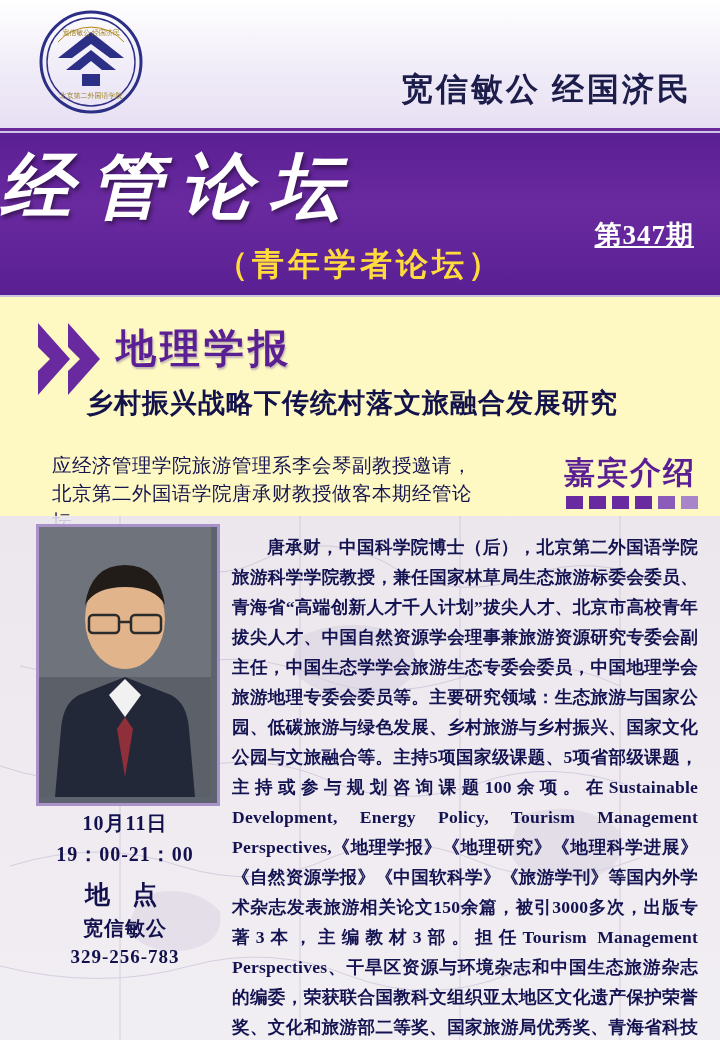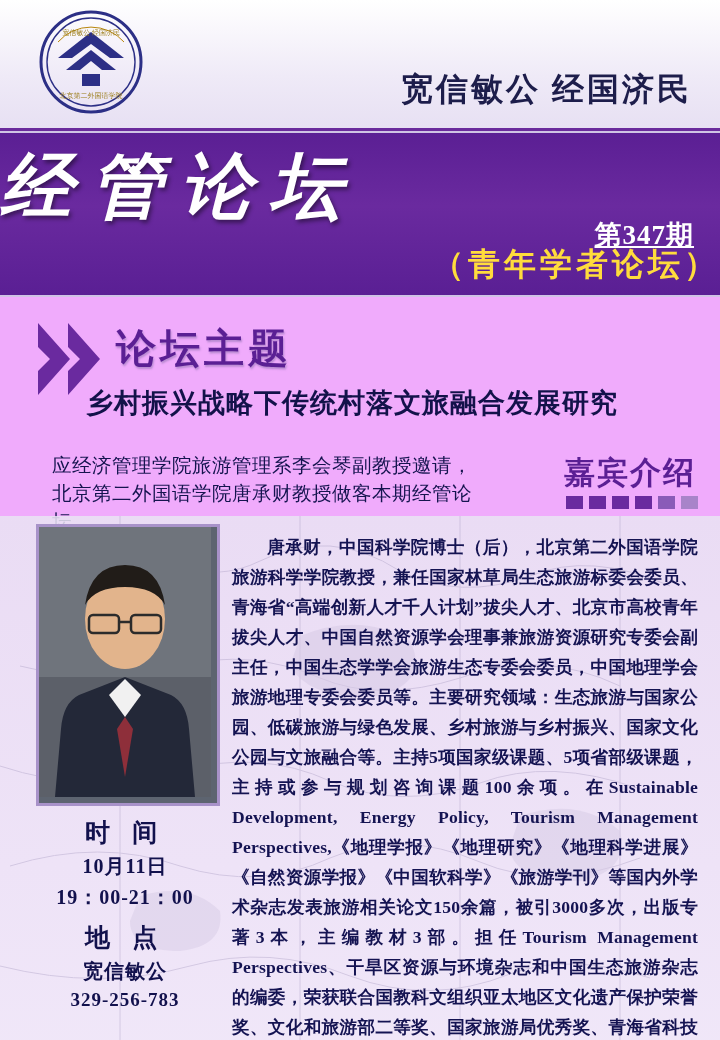--- a/index.html
+++ b/index.html
@@ -10,21 +10,21 @@
     width: 720px;
     height: 1040px;
     font-family: "Liberation Serif", serif;
     background: #ffffff;
     overflow: hidden;
   }
   .poster {
     position: relative;
     width: 720px;
     height: 1040px;
-    background: #f0abfc;
+    background: #fef9c3;
     overflow: hidden;
   }
 
   
   .header {
     position: relative;
     height: 128px;
     background: linear-gradient(180deg, #ffffff 0%, #efeaf7 60%, #e7e0f3 100%);
     border-bottom: 3px solid #6a2a9c;
   }
@@ -68,21 +68,21 @@
     letter-spacing: 18px;
     text-shadow: 2px 3px 4px rgba(0,0,0,.45);
     font-style: italic;
     font-family: "Liberation Serif", serif;
   }
   .banner-sub {
     position: absolute;
     left: 0;
     right: 0;
     bottom: 8px;
-    text-align: right;
+    text-align: center;
     color: #ffdc3c;
     font-size: 32px;
     font-weight: bold;
     letter-spacing: 4px;
   }
   .banner-issue {
     position: absolute;
     right: 26px;
     bottom: 42px;
     color: #ffffff;
@@ -256,21 +256,21 @@
     <div class="banner-issue">第347期</div>
   </div>
 
   <div class="theme-block">
     <div class="chevrons">
       <svg width="72" height="96" viewBox="0 0 72 96">
         <path d="M2 4 L34 40 L2 76 L2 52 L14 40 L2 28 Z" fill="#6a2a9f"></path>
         <path d="M32 4 L64 40 L32 76 L32 52 L44 40 L32 28 Z" fill="#6a2a9f"></path>
       </svg>
     </div>
-    <div class="theme-label">论坛主题</div>
+    <div class="theme-label">地理学报</div>
     <div class="theme-text">乡村振兴战略下传统村落文旅融合发展研究</div>
   </div>
 
   <div class="invite">
     <div>应经济管理学院旅游管理系李会琴副教授邀请，</div>
     <div>北京第二外国语学院唐承财教授做客本期经管论坛。</div>
   </div>
   <div class="guest-heading">嘉宾介绍</div>
   <div class="dots">
     <i></i>
@@ -309,21 +309,20 @@
           <ellipse cx="86" cy="92" rx="40" ry="50" fill="#e2b48c"></ellipse>
           <path d="M46 78 q6 -40 40 -40 q34 0 40 40 q-10 -18 -40 -18 q-30 0 -40 18 z" fill="#211c18"></path>
           <rect x="50" y="88" width="30" height="18" rx="4" fill="none" stroke="#2b2b2b" stroke-width="2.5"></rect>
           <rect x="92" y="88" width="30" height="18" rx="4" fill="none" stroke="#2b2b2b" stroke-width="2.5"></rect>
           <line x1="80" y1="95" x2="92" y2="95" stroke="#2b2b2b" stroke-width="2.5"></line>
           <path d="M86 150 l-46 18 q-16 8 -18 34 l-6 68 h140 l-6 -68 q-2 -26 -18 -34 z" fill="#232838"></path>
           <path d="M86 152 l-16 16 l16 22 l16 -22 z" fill="#f1f1f1"></path>
           <path d="M86 190 l-8 12 l8 48 l8 -48 z" fill="#8e2f3a"></path>
         </svg>
       </div>
-      <div class="lbl">时 间</div>
       <div class="val">10月11日</div>
       <div class="val">19：00-21：00</div>
       <div class="lbl">地 点</div>
       <div class="val">宽信敏公</div>
       <div class="val small">329-256-783</div>
     </div>
 
     <div class="right-col">
       <div class="indent">唐承财，中国科学院博士（后），北京第二外国语学院旅游科学学院教授，兼任国家林草局生态旅游标委会委员、青海省“高端创新人才千人计划”拔尖人才、北京市高校青年拔尖人才、中国自然资源学会理事兼旅游资源研究专委会副主任，中国生态学学会旅游生态专委会委员，中国地理学会旅游地理专委会委员等。主要研究领域：生态旅游与国家公园、低碳旅游与绿色发展、乡村旅游与乡村振兴、国家文化公园与文旅融合等。主持5项国家级课题、5项省部级课题，主持或参与规划咨询课题100余项。在Sustainable Development, Energy Policy, Tourism Management Perspectives,《地理学报》《地理研究》《地理科学进展》《自然资源学报》《中国软科学》《旅游学刊》等国内外学术杂志发表旅游相关论文150余篇，被引3000多次，出版专著3本，主编教材3部。担任Tourism Management Perspectives、干旱区资源与环境杂志和中国生态旅游杂志的编委，荣获联合国教科文组织亚太地区文化遗产保护荣誉奖、文化和旅游部二等奖、国家旅游局优秀奖、青海省科技进步三等奖、中国自然资源学会青年科技奖等奖项。</div>
     </div>

